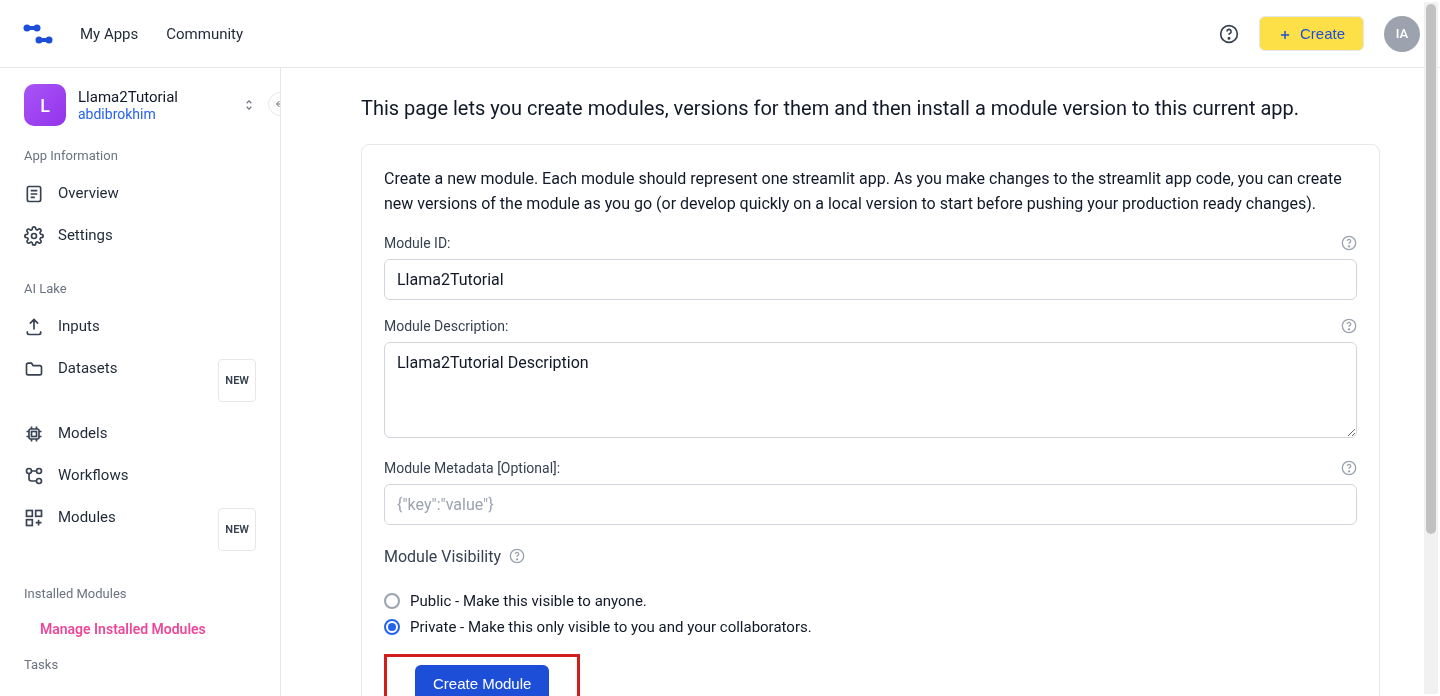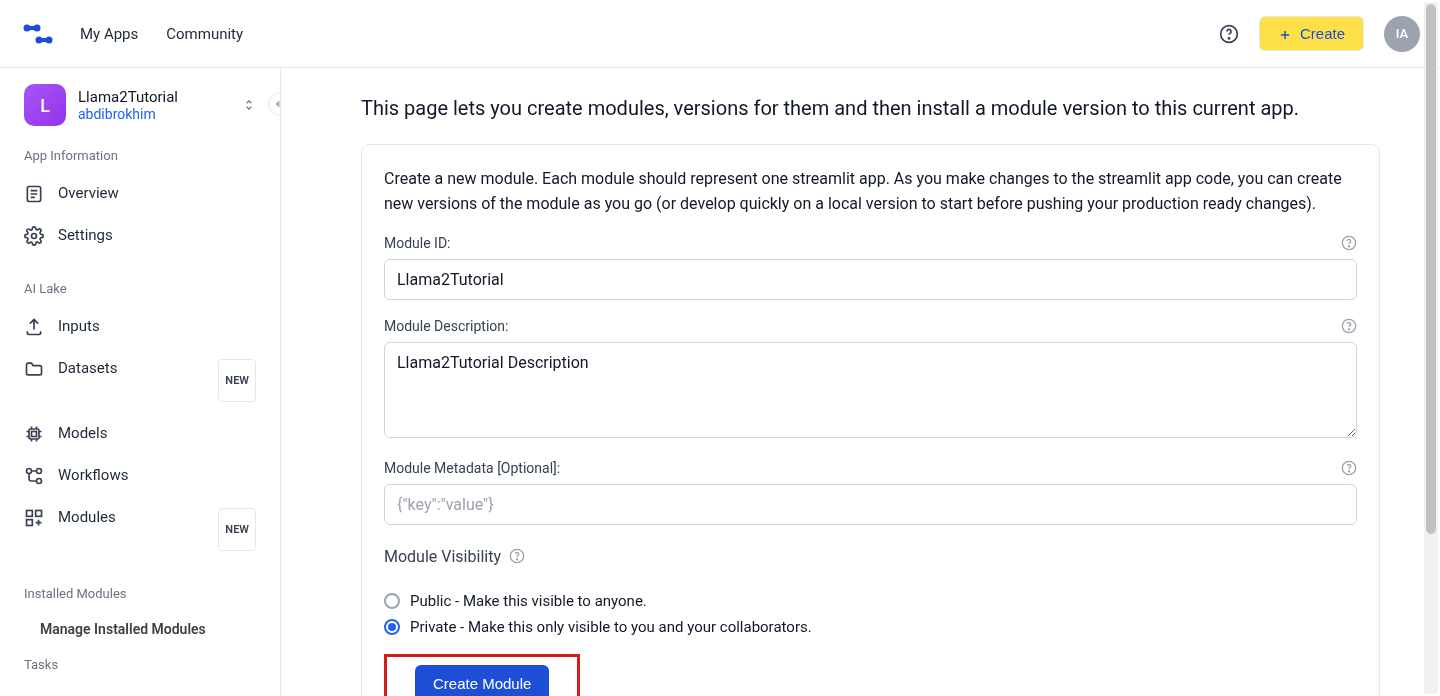--- a/index.html
+++ b/index.html
@@ -31,21 +31,21 @@
 .app-name { font-size: 15px; color:#111827; }
 .app-user { font-size: 14px; color: #2563eb; }
 .chevrons { margin-left:auto; color:#6b7280; cursor:pointer;}
 
 .section-label { font-size: 13px; color:#6b7280; margin: 12px 0 10px; }
 
 .sb-item { display:flex; align-items:flex-start; gap:14px; padding: 11px 0; cursor:pointer; color:#1f2937; font-size:15px;}
 .sb-icon { width:20px; height:20px; display:flex; align-items:center; justify-content:center; color:#374151;}
 .badge-new { margin-left:auto; font-size:11px; font-weight:600; color:#374151; background:#fff; border:1px solid #e5e7eb; border-radius:4px; padding:14px 6px;}
 
-.manage-link { color:#404040; font-size:14px; font-weight:600; padding: 10px 0 2px 16px; display:block; cursor:pointer;}
+.manage-link { color:#ec4899; font-size:14px; font-weight:600; padding: 10px 0 2px 16px; display:block; cursor:pointer;}
 
 .tasks-label { font-size:13px; color:#6b7280; padding: 18px 24px 6px; }
 
 .collapse-btn {
   position:absolute; top:24px; right:-12px; width:24px; height:24px; border-radius:50%;
   background:#fff; border:1px solid #e5e7eb; display:flex; align-items:center; justify-content:center;
   cursor:pointer; color:#6b7280; font-size:16px;
 }
 
 .main { flex:1; overflow-y:auto; padding: 28px 60px 40px 80px; position:relative;}

